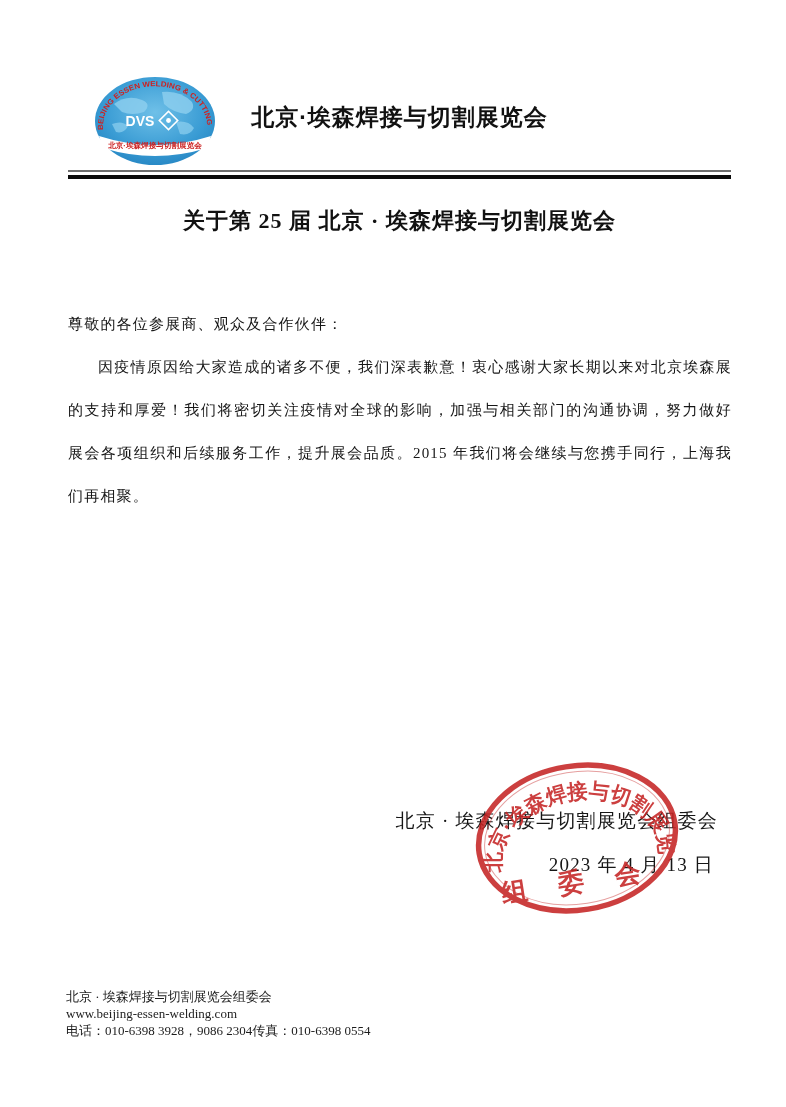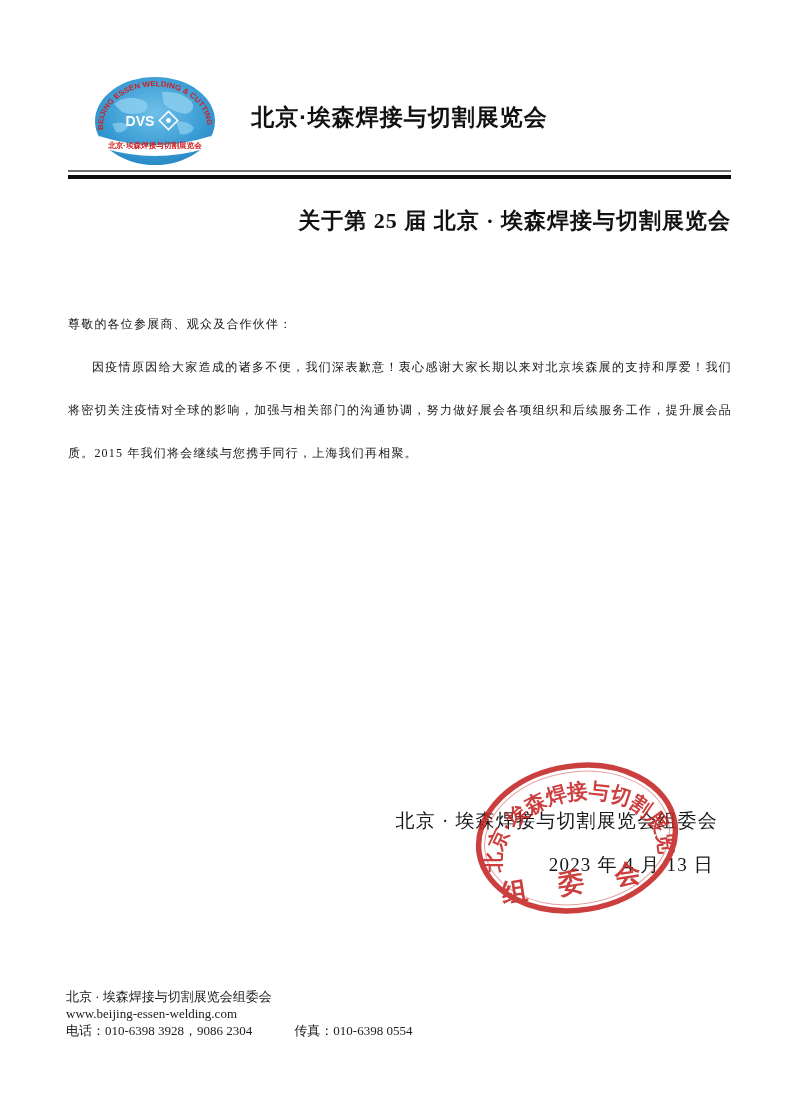--- a/index.html
+++ b/index.html
@@ -26,28 +26,28 @@
   .divider {
     position:absolute; left:68px; right:55px; top:170px;
     height:9px;
     border-top:2px solid #6e6e6e;
     border-bottom:4px solid #0a0a0a;
   }
 
   
   .title-block {
     position:absolute; left:68px; right:55px; top:196px;
-    text-align:right; font-weight:bold; font-size:22px;
+    text-align:center; font-weight:bold; font-size:22px;
     line-height:50px; letter-spacing:1px; color:#111;
   }
 
   
   .content {
     position:absolute; left:68px; top:303px; width:664px;
-    font-size:12px; line-height:43px; letter-spacing:1.2px;
+    font-size:15px; line-height:43px; letter-spacing:1.2px;
     text-align:justify; color:#161616;
   }
   .content p.indent { text-indent:2em; }
   .content .bold-run { font-weight:bold; }
 
   
   .signature {
     position:absolute; right:68px; top:799px; left:300px;
     text-align:right; font-size:19px; line-height:44px;
     letter-spacing:1.2px; color:#161616;
@@ -58,21 +58,21 @@
   .stamp-svg {
     position:absolute; left:452px; top:738px; width:250px; height:200px;
     opacity:0.88; pointer-events:none;
   }
 
   
   .footer {
     position:absolute; left:66px; top:988px; right:55px;
     font-size:13px; line-height:17px; color:#1c1c1c;
   }
-  .footer .fax { margin-left:42px; }
+  .footer .fax { }
 </style>
 </head>
 <body>
 
 <div class="page">
 
   <svg class="logo-svg" viewBox="0 0 126 94">
     <defs>
       <radialGradient id="globeGrad" cx="50%" cy="40%" r="70%">
         <stop offset="0%" stop-color="#6fc0e8"></stop>

